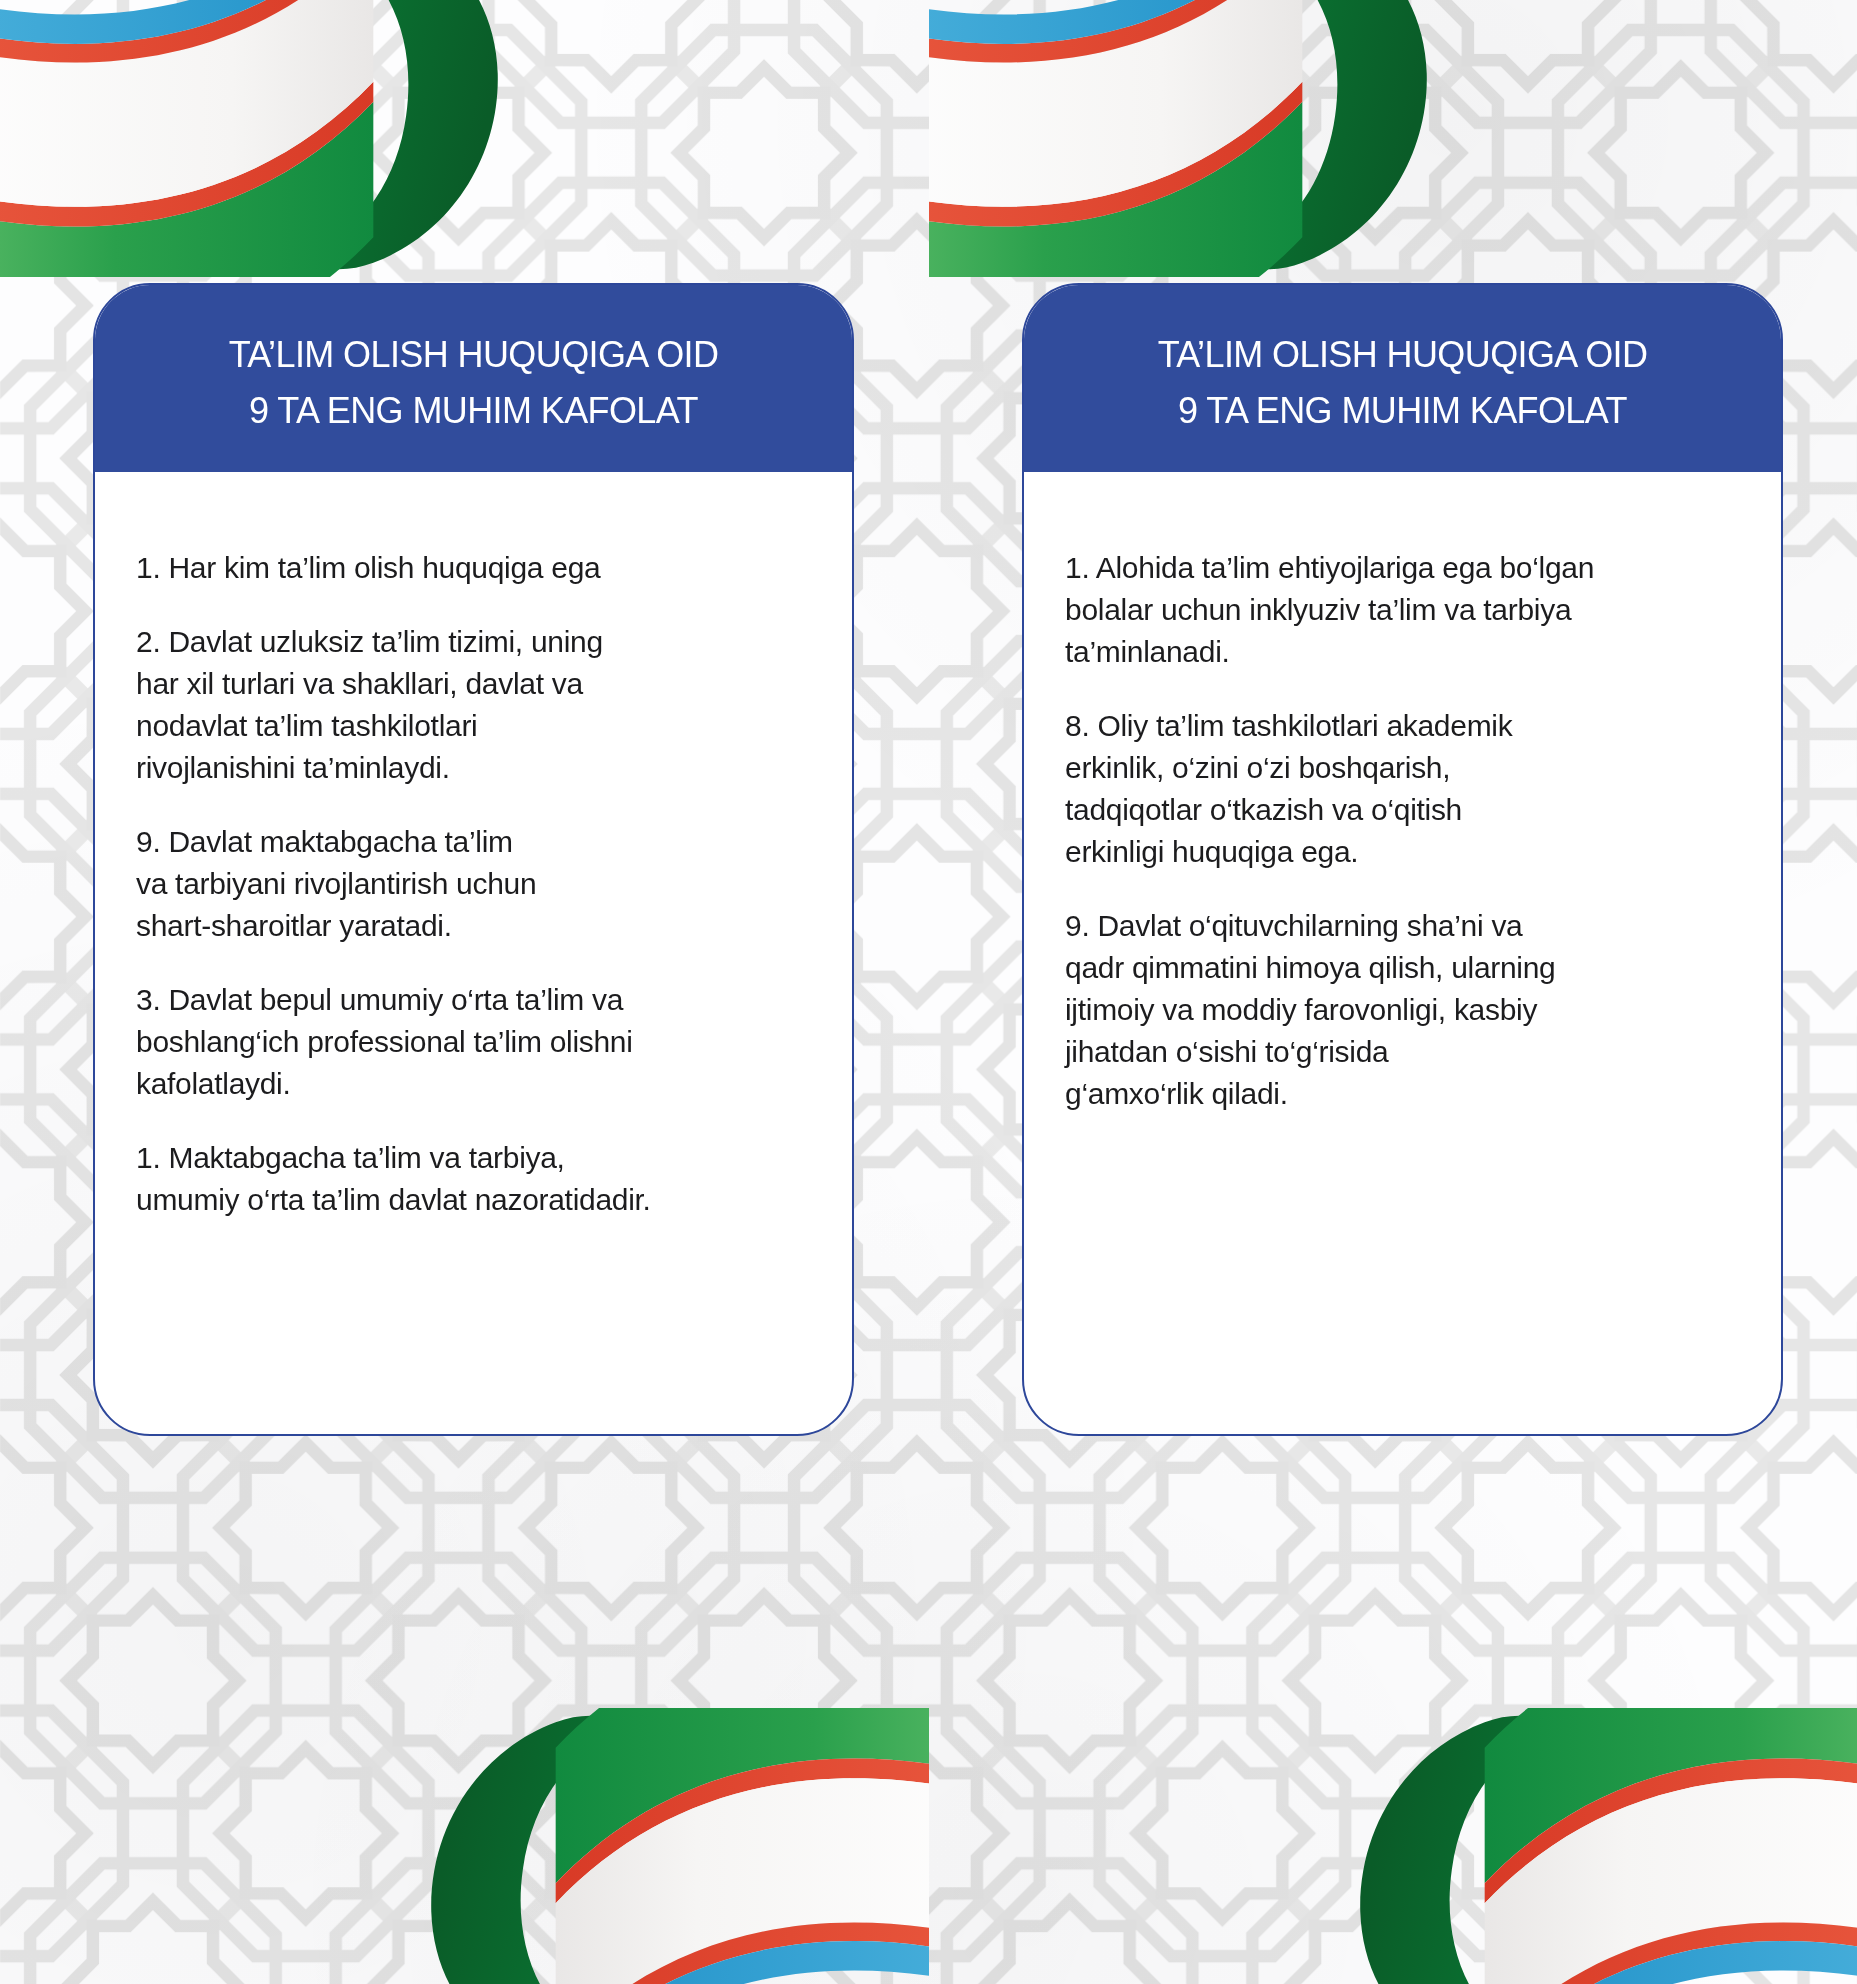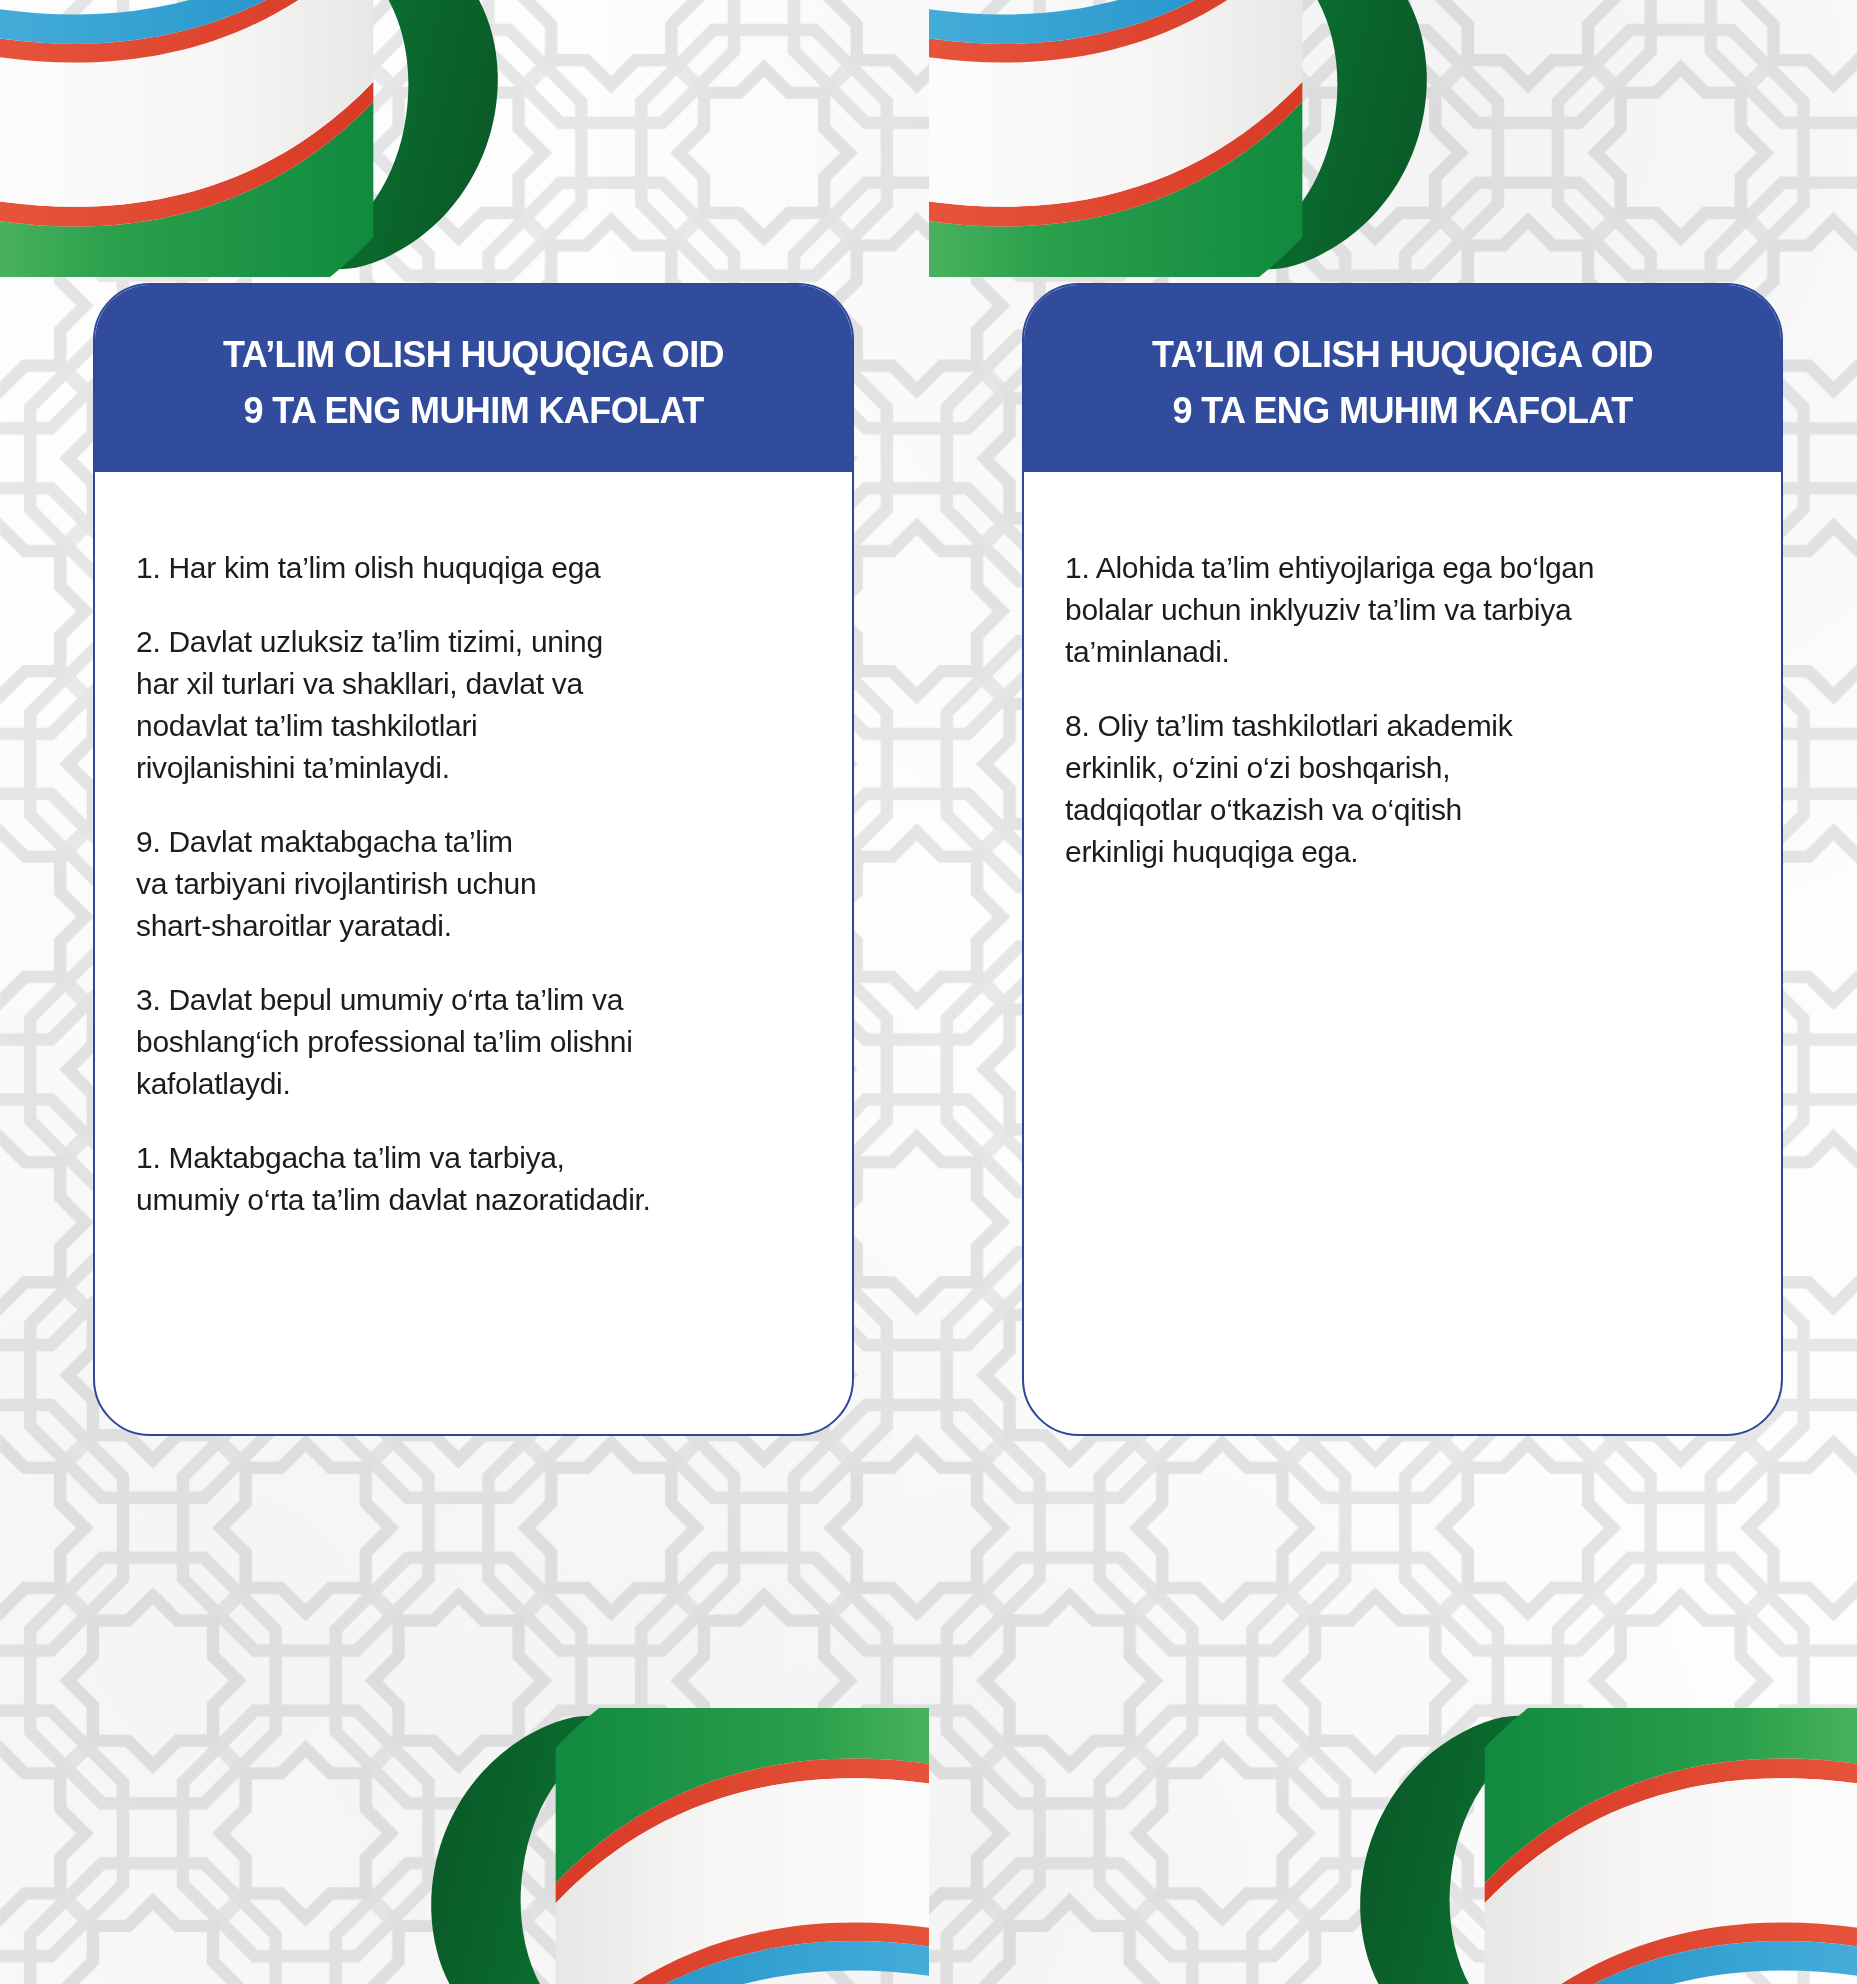--- a/index.html
+++ b/index.html
@@ -33,21 +33,21 @@
     border:2.8px solid var(--card-border);
     border-radius:57px;overflow:hidden;
   }
   .card-header{
     height:187px;background:var(--header-bg);
     display:flex;flex-direction:column;align-items:center;justify-content:center;
     padding-top:8px;
   }
   .card-title-line{
     display:block;color:var(--title-text);
-    font-size:36px;font-weight:700;line-height:56px;letter-spacing:-0.6px;
+    font-size:36px;font-weight:400;line-height:56px;letter-spacing:-0.6px;
     text-align:center;
   }
   .card-body{padding:75px 16px 0 41px;}
   .item{
     color:var(--body-text);
     font-size:30px;line-height:42px;letter-spacing:-0.3px;
     white-space:pre-line;
     margin-bottom:32px;
   }
   .defs-holder{position:absolute;width:0;height:0;overflow:hidden;}
@@ -166,20 +166,25 @@
     </div>
     <div class="card-body">
 
     <p class="item">1. Alohida ta’lim ehtiyojlariga ega bo‘lgan
 bolalar uchun inklyuziv ta’lim va tarbiya
 ta’minlanadi.</p>
         <p class="item">8. Oliy ta’lim tashkilotlari akademik
 erkinlik, o‘zini o‘zi boshqarish,
 tadqiqotlar o‘tkazish va o‘qitish
 erkinligi huquqiga ega.</p>
+        <p class="item">9. Davlat o‘qituvchilarning sha’ni va
+qadr qimmatini himoya qilish, ularning
+ijtimoiy va moddiy farovonligi, kasbiy
+jihatdan o‘sishi to‘g‘risida
+g‘amxo‘rlik qiladi.</p>
       </div>
   </div>
 
   <svg class="ribbon ribbon-bottom" viewBox="0 0 1100 640" aria-hidden="true">
     <use href="#ribbon-shape"></use>
   </svg>
 </div>
 
 
 </body></html>

